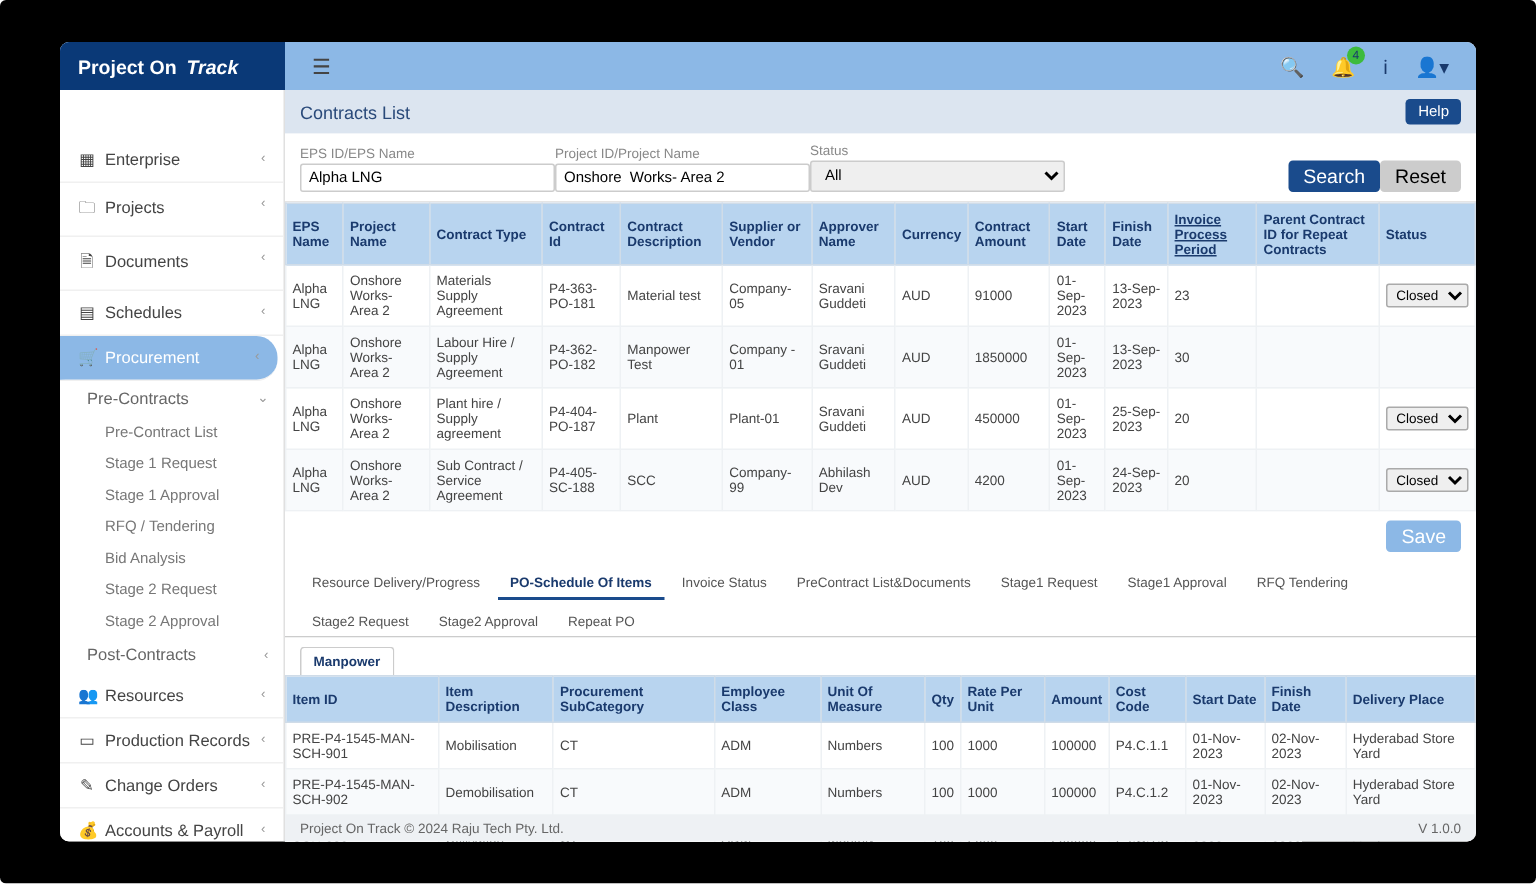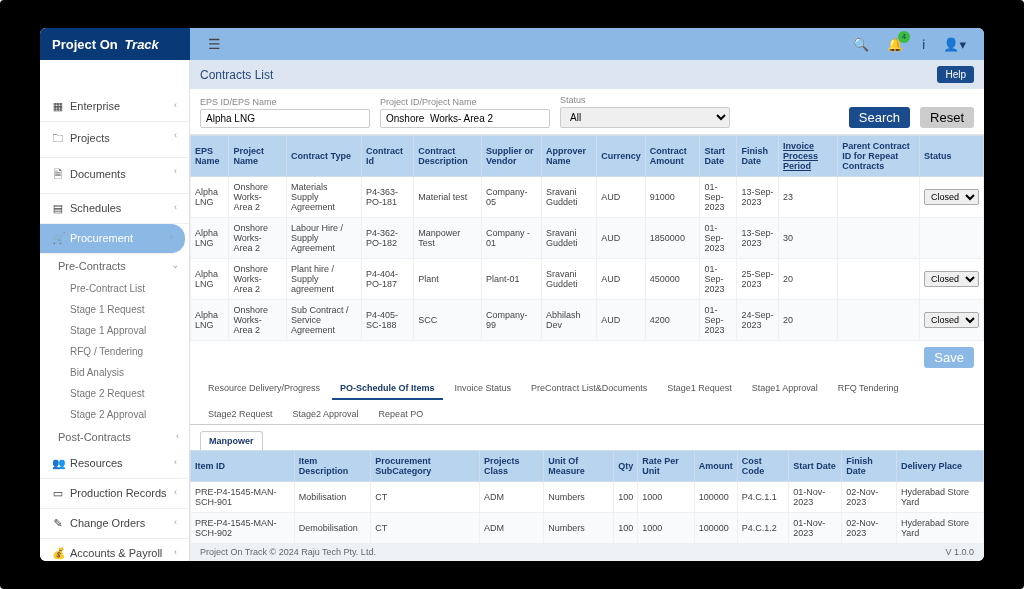--- a/index.html
+++ b/index.html
@@ -20,21 +20,21 @@
 .sb-item{padding:8px 12px;display:flex;align-items:flex-start;justify-content:space-between;border-bottom:1px solid #f0f0f0;cursor:pointer}
 .sb-item.active{background:#8cb8e6;color:#fff;border-radius:0 14px 14px 0;margin-right:4px}
 .sb-sub{padding:6px 10px 6px 18px;display:flex;justify-content:space-between;color:#666;cursor:pointer}
 .sb-sub2{padding:5px 10px 5px 30px;color:#777;font-size:10px;cursor:pointer}
 .ico{width:12px;display:inline-block;margin-right:6px;text-align:center}
 .chev{font-size:9px;color:#999}
 .main{flex:1;background:#eef1f4;overflow:auto;font-size:10px;position:relative}
 .page-hdr{background:#dce5f0;padding:6px 10px;display:flex;justify-content:space-between;align-items:center}
 .page-hdr h2{font-size:12px;font-weight:400;color:#2a4a7a}
 .help-btn{background:#1a4b8c;color:#fff;padding:3px 8px;border:none;border-radius:3px;font-size:10px}
-.filter-row{background:#fff;padding:6px 10px;display:flex;gap:10px;align-items:flex-end;border-bottom:1px solid #e5e5e5}
+.filter-row{background:#fff;padding:6px 10px;display:flex;align-items:flex-end;border-bottom:1px solid #e5e5e5}
 .filter-fld{display:flex;flex-direction:column;gap:2px}
 .filter-fld label{font-size:9px;color:#888}
 .filter-fld input,.filter-fld select{font-size:10px;padding:3px 5px;border:1px solid #ccc;border-radius:2px;width:170px}
 .btn{padding:3px 10px;border:none;border-radius:3px;font-size:13px;cursor:pointer}
 .btn-search{background:#1a4b8c;color:#fff}
 .btn-reset{background:#ccc}
 .btn-save{background:#8cb8e6;color:#fff}
 .tbl{width:100%;border-collapse:collapse;background:#fff;font-size:9px}
 .tbl th{background:#b8d4ef;color:#1a3a6d;padding:5px 4px;text-align:left;font-weight:600;border:1px solid #d0dce8;font-size:9px}
 .tbl td{padding:5px 4px;border:1px solid #eef1f4;color:#444}
@@ -246,21 +246,21 @@
             <div class="tab">Stage2 Approval</div>
             <div class="tab">Repeat PO</div>
           </div>
    <div class="subtab-row"><span class="subtab">Manpower</span></div>
    <table class="tbl">
     <thead>
               <tr id="sc-hdr">
                 <th>Item ID</th>
                 <th>Item Description</th>
                 <th>Procurement SubCategory</th>
-                <th>Projects Class</th>
+                <th>Employee Class</th>
                 <th>Unit Of Measure</th>
                 <th>Qty</th>
                 <th>Rate Per Unit</th>
                 <th>Amount</th>
                 <th>Cost Code</th>
                 <th>Start Date</th>
                 <th>Finish Date</th>
                 <th>Delivery Place</th>
               </tr>
             </thead>

